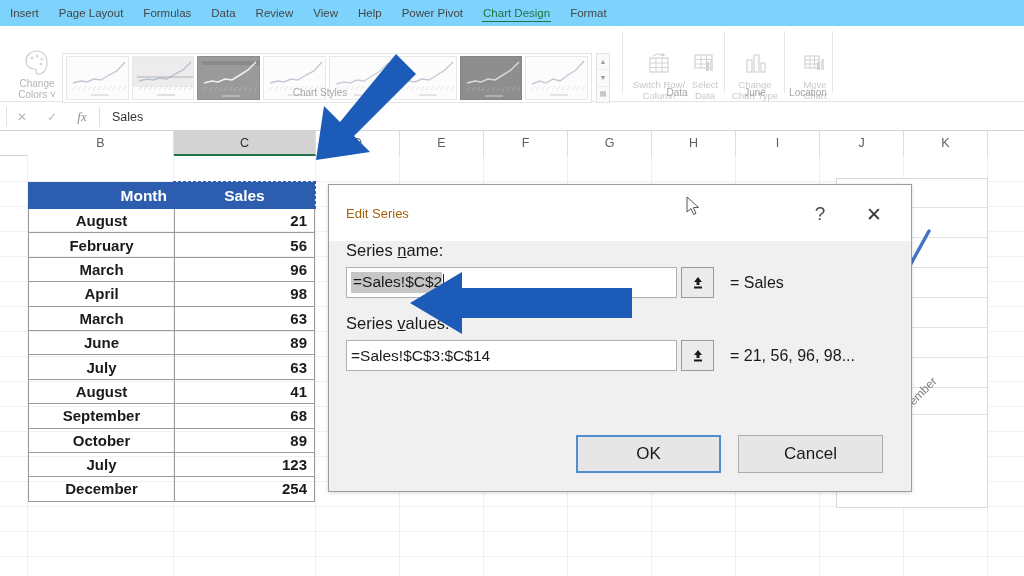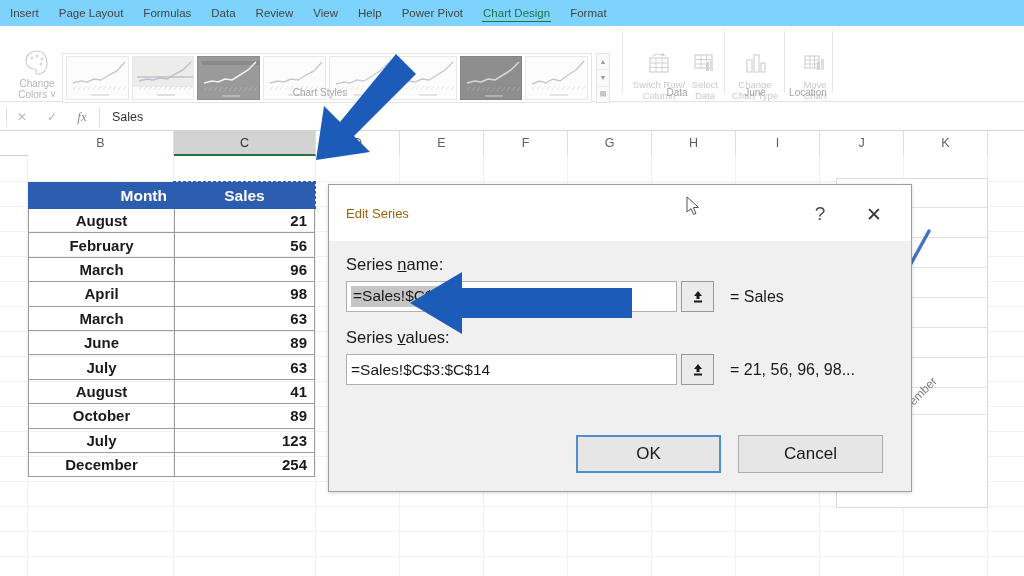--- a/index.html
+++ b/index.html
@@ -181,21 +181,21 @@
   .dlg-help {
     position: absolute; right: 76px; top: 14px; width: 30px; height: 30px;
     display: flex; align-items: center; justify-content: center;
     font-size: 19px; color: #4a4a4a;
   }
   .dlg-close {
     position: absolute; right: 22px; top: 14px; width: 30px; height: 30px;
     display: flex; align-items: center; justify-content: center;
     font-size: 19px; color: #3a3a3a;
   }
-  .dlg-body { position: relative; padding: 14px 17px 0; }
+  .dlg-body { position: relative; padding: 0 17px 0; }
   .fld-label { font-size: 16.5px; color: #1a1a1a; margin-bottom: 7px; }
   .fld-label u { text-decoration: underline; }
   .fld-row { display: flex; align-items: center; margin-bottom: 16px; }
   .fld-input {
     width: 331px; height: 31px; border: 1px solid #b0b0b0; background: #ffffff;
     display: flex; align-items: center; padding: 0 4px;
     font-size: 15.5px; color: #1a1a1a;
   }
   .fld-input .selrun {
     background: #c6c6c6; padding: 1px 0 2px 2px;
@@ -508,20 +508,24 @@
       </tr>
       <tr>
         <td class="c-month">July</td>
         <td class="c-sales">63</td>
       </tr>
       <tr>
         <td class="c-month">August</td>
         <td class="c-sales">41</td>
       </tr>
       <tr>
+        <td class="c-month">September</td>
+        <td class="c-sales">68</td>
+      </tr>
+      <tr>
         <td class="c-month">October</td>
         <td class="c-sales">89</td>
       </tr>
       <tr>
         <td class="c-month">July</td>
         <td class="c-sales">123</td>
       </tr>
       <tr>
         <td class="c-month">December</td>
         <td class="c-sales">254</td>

